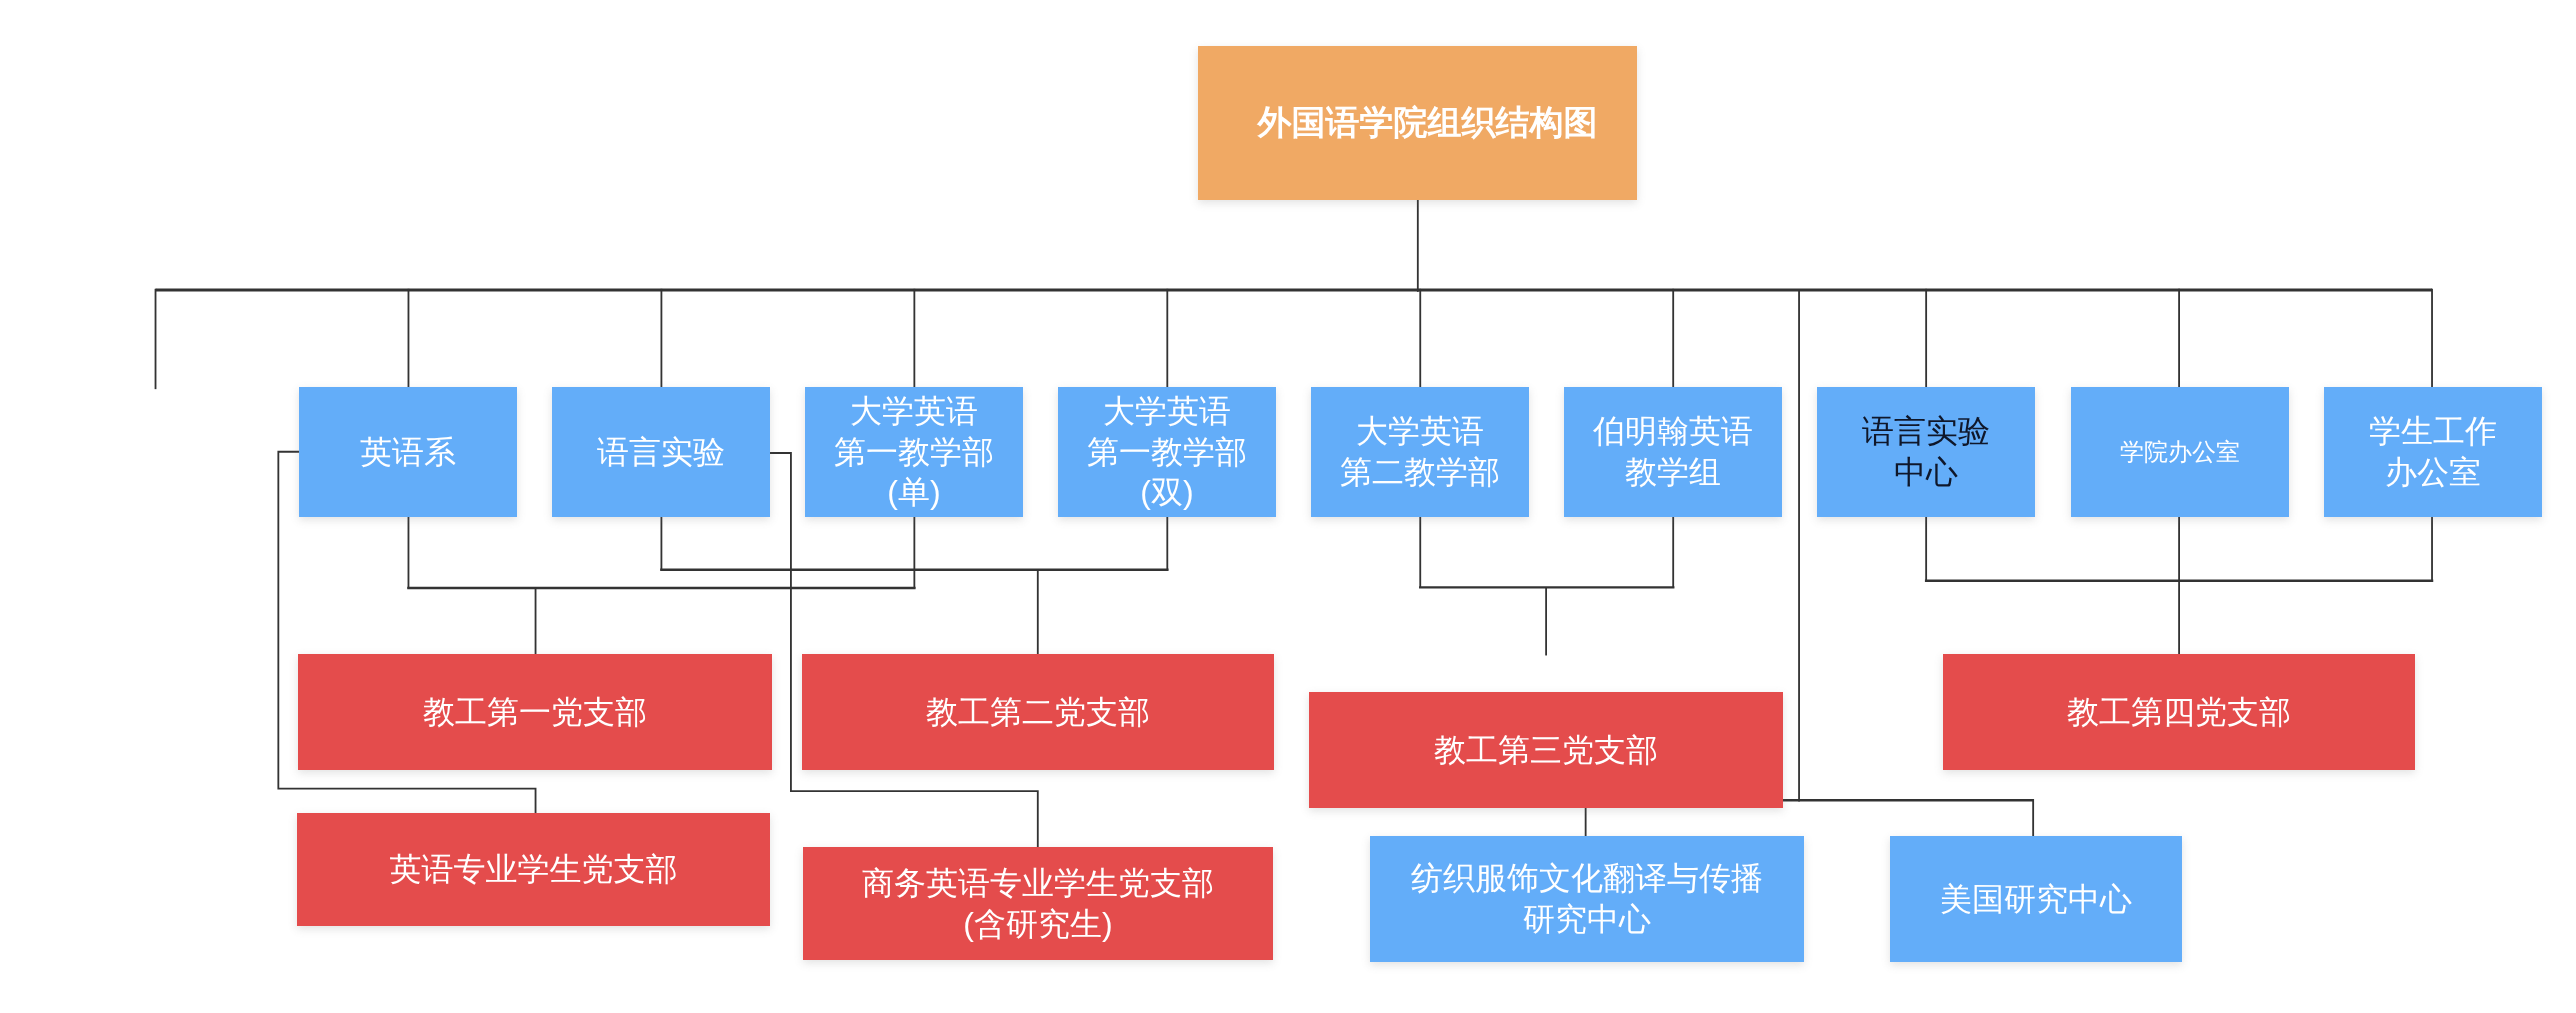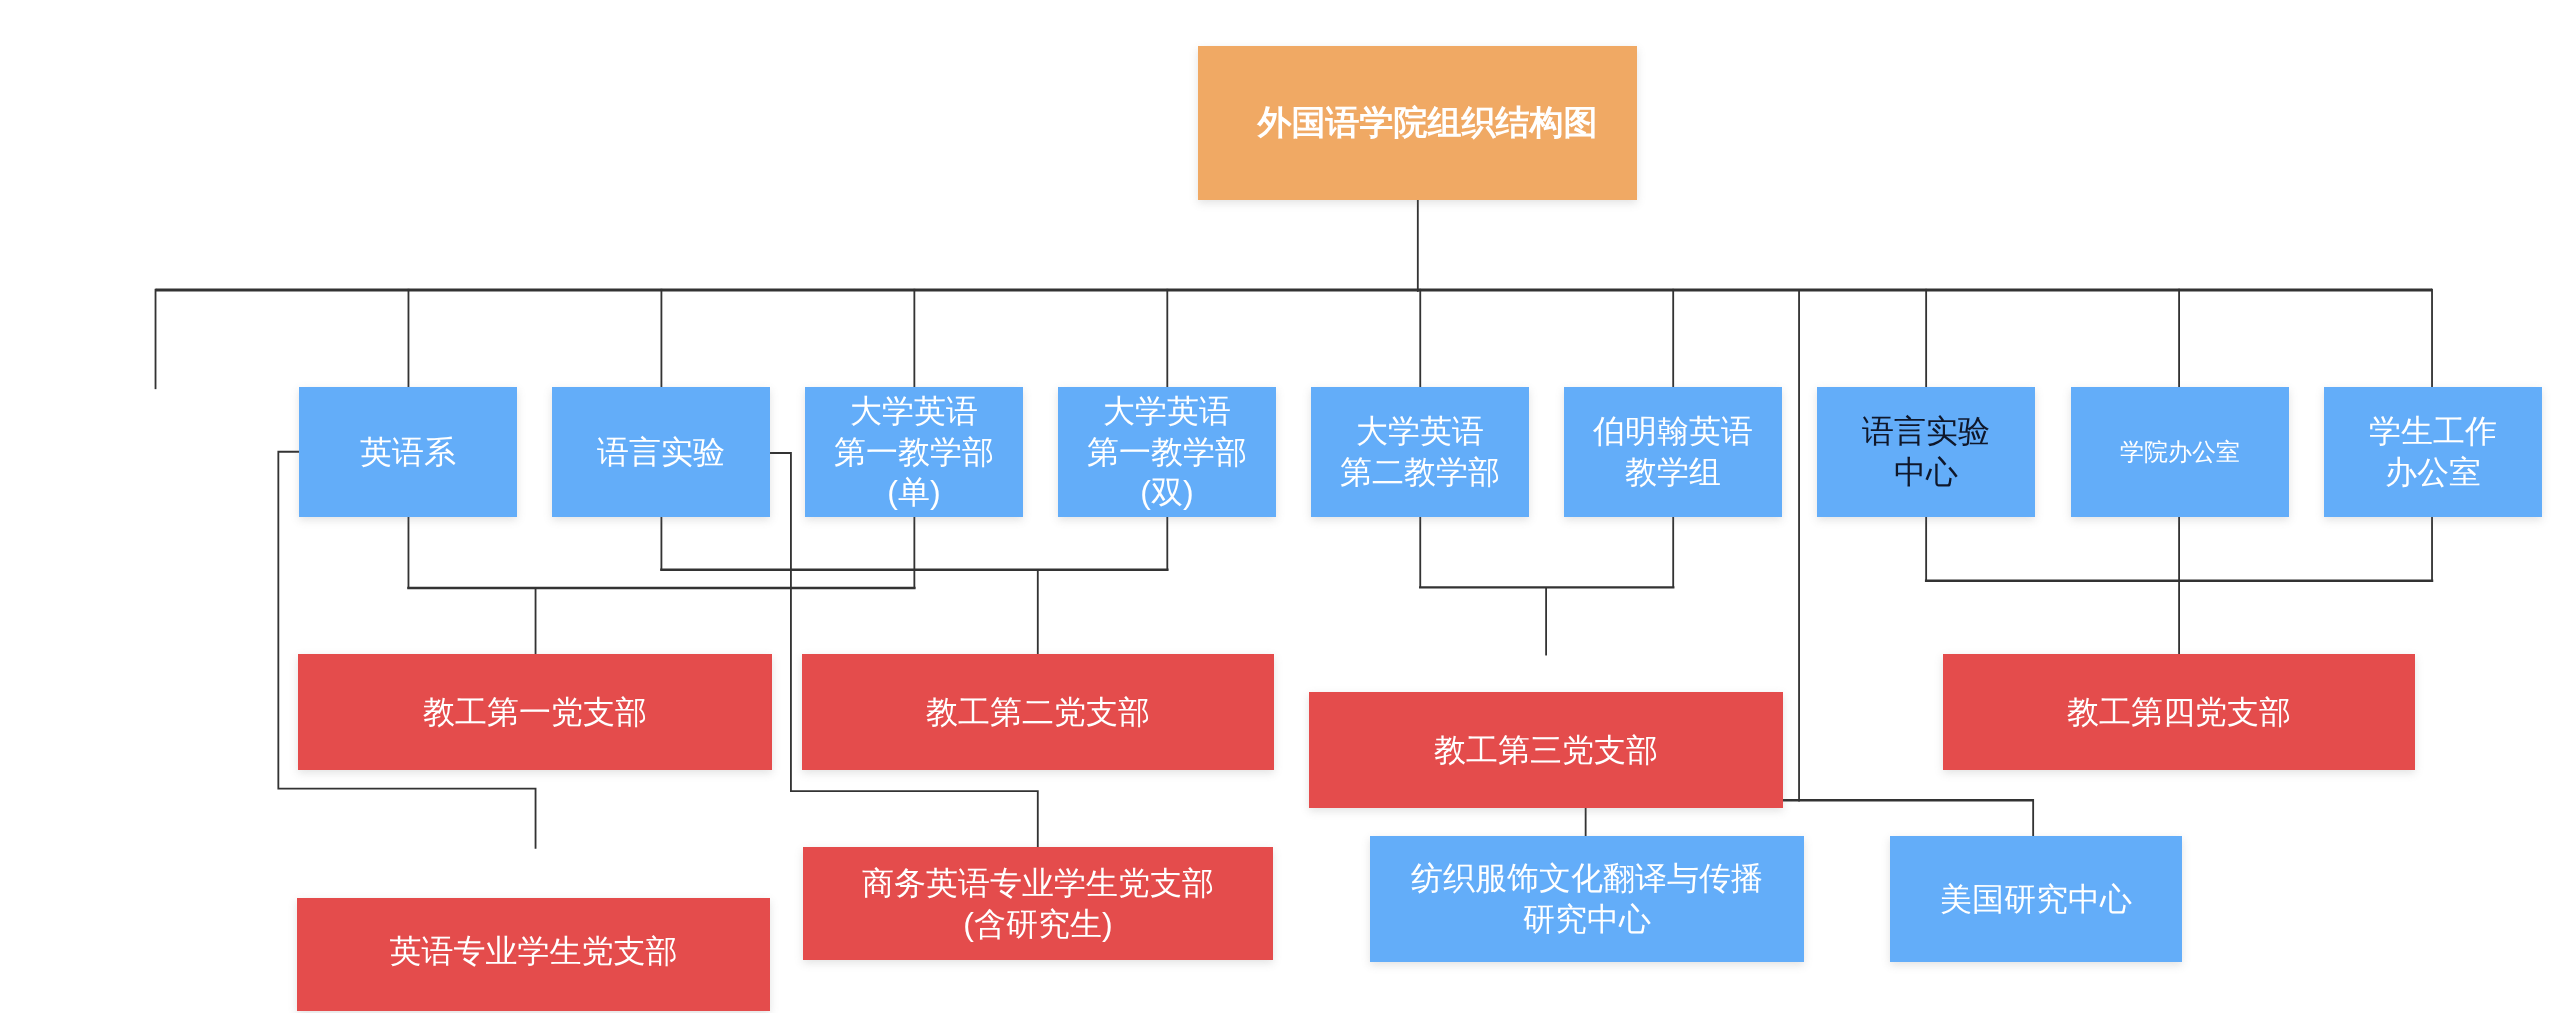--- a/index.html
+++ b/index.html
@@ -91,20 +91,20 @@
 教学组</div>
     <div class="node dept" style="left: 1817px; top: 387px; width: 218px; height: 130px; font-size: 32px; background: rgb(99, 173, 249); color: #0f172a;">语言实验
 中心</div>
     <div class="node dept" style="left: 2071px; top: 387px; width: 218px; height: 130px; font-size: 24px; background: rgb(99, 173, 249); color: rgb(255, 255, 255);">学院办公室</div>
     <div class="node dept" style="left: 2324px; top: 387px; width: 218px; height: 130px; font-size: 32px; background: rgb(99, 173, 249); color: rgb(255, 255, 255);">学生工作
 办公室</div>
     <div class="node party" style="left: 298px; top: 654px; width: 474px; height: 116px; font-size: 32px; background: rgb(228, 76, 76); color: rgb(255, 255, 255);">教工第一党支部</div>
     <div class="node party" style="left: 802px; top: 654px; width: 472px; height: 116px; font-size: 32px; background: rgb(228, 76, 76); color: rgb(255, 255, 255);">教工第二党支部</div>
     <div class="node party" style="left: 1309px; top: 654px; width: 474px; height: 116px; font-size: 32px; background: rgb(228, 76, 76); color: #ffffff; margin-top: 38px;">教工第三党支部</div>
     <div class="node party" style="left: 1943px; top: 654px; width: 472px; height: 116px; font-size: 32px; background: rgb(228, 76, 76); color: rgb(255, 255, 255);">教工第四党支部</div>
-    <div class="node party" style="left: 297px; top: 898px; width: 473px; height: 113px; font-size: 32px; background: rgb(228, 76, 76); color: rgb(255, 255, 255); font-family: Liberation Mono, monospace;">英语专业学生党支部</div>
+    <div class="node party" style="left: 297px; top: 813px; width: 473px; height: 113px; font-size: 32px; background: rgb(228, 76, 76); color: rgb(255, 255, 255);">英语专业学生党支部</div>
     <div class="node party" style="left: 803px; top: 847px; width: 470px; height: 113px; font-size: 32px; background: rgb(228, 76, 76); color: rgb(255, 255, 255);">商务英语专业学生党支部
 (含研究生)</div>
     <div class="node dept" style="left: 1370px; top: 836px; width: 434px; height: 126px; font-size: 32px; background: rgb(99, 173, 249); color: rgb(255, 255, 255);">纺织服饰文化翻译与传播
 研究中心</div>
     <div class="node dept" style="left: 1890px; top: 836px; width: 292px; height: 126px; font-size: 32px; background: rgb(99, 173, 249); color: rgb(255, 255, 255);">美国研究中心</div>
   </div>
 
 
 </body></html>

